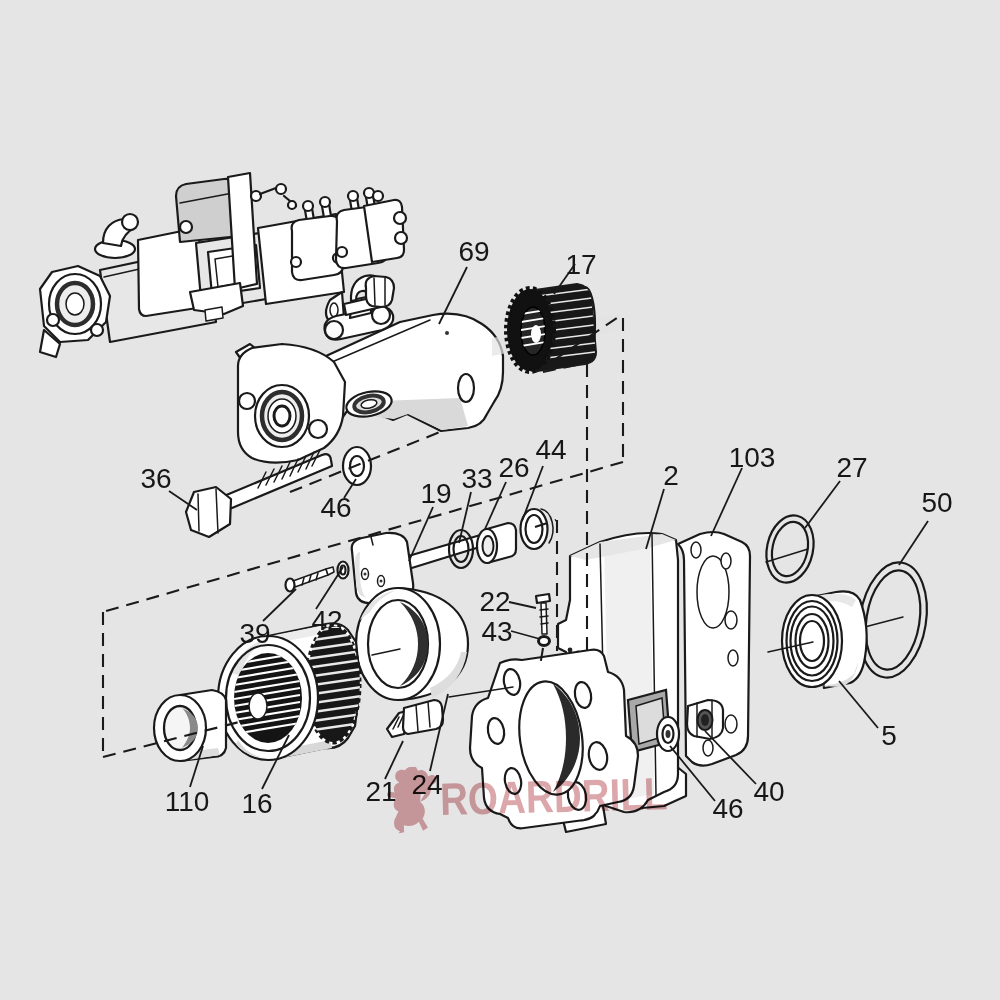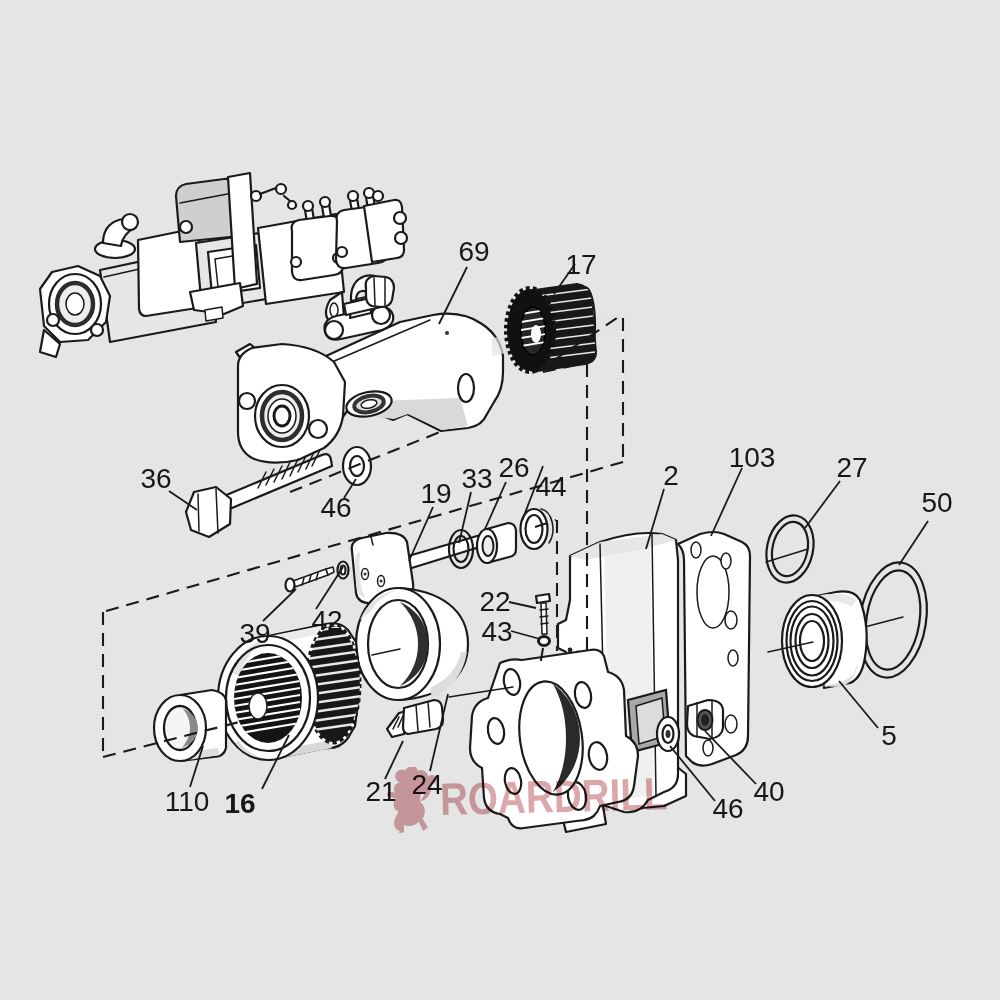--- a/index.html
+++ b/index.html
@@ -415,31 +415,31 @@
     </svg>
 
 <div id="callouts">
       <div class="callout" style="left: 474px; top: 252px;">69</div>
       <div class="callout" style="left: 581px; top: 249px; margin-top: 16px;">17</div>
       <div class="callout" style="left: 156px; top: 479px;">36</div>
       <div class="callout" style="left: 336px; top: 508px;">46</div>
       <div class="callout" style="left: 436px; top: 494px;">19</div>
       <div class="callout" style="left: 477px; top: 479px;">33</div>
       <div class="callout" style="left: 514px; top: 468px;">26</div>
-      <div class="callout" style="left: 551px; top: 450px; margin-top: 37px;">44</div>
+      <div class="callout" style="left: 551px; top: 450px;">44</div>
       <div class="callout" style="left: 671px; top: 476px;">2</div>
       <div class="callout" style="left: 752px; top: 458px;">103</div>
       <div class="callout" style="left: 852px; top: 468px;">27</div>
       <div class="callout" style="left: 937px; top: 503px;">50</div>
       <div class="callout" style="left: 255px; top: 634px;">39</div>
       <div class="callout" style="left: 305px; top: 621px; margin-left: 22px;">42</div>
       <div class="callout" style="left: 495px; top: 602px;">22</div>
       <div class="callout" style="left: 497px; top: 632px;">43</div>
       <div class="callout" style="left: 187px; top: 802px;">110</div>
-      <div class="callout" style="left: 240px; top: 804px; font-weight: bold;">16</div>
+      <div class="callout" style="left: 257px; top: 804px;">16</div>
       <div class="callout" style="left: 381px; top: 792px;">21</div>
       <div class="callout" style="left: 427px; top: 785px;">24</div>
       <div class="callout" style="left: 728px; top: 809px;">46</div>
       <div class="callout" style="left: 769px; top: 792px;">40</div>
       <div class="callout" style="left: 889px; top: 736px;">5</div>
     </div>
 
 <div id="watermark">
   <svg width="52" height="66" viewBox="0 0 52 66">
     <path fill="#b9555c" d="M20,3 C15,1 10,4 10,9 C10,12 12,14 14,15 C9,16 7,21 9,25 L4,24 C1,24 0,28 3,29 L10,31 C6,36 7,42 12,44 L8,52 C6,58 8,62 13,64 L11,66 L17,65 L17,58 C22,60 28,59 32,55 L36,64 L41,61 L36,52 C40,46 39,39 34,35 L35,26 C40,27 45,23 45,18 C49,19 52,16 51,12 C50,8 46,8 43,10 C42,5 37,2 33,4 L31,0 C27,-2 22,0 20,3 Z M34,35 C42,33 47,26 45,18"></path>

